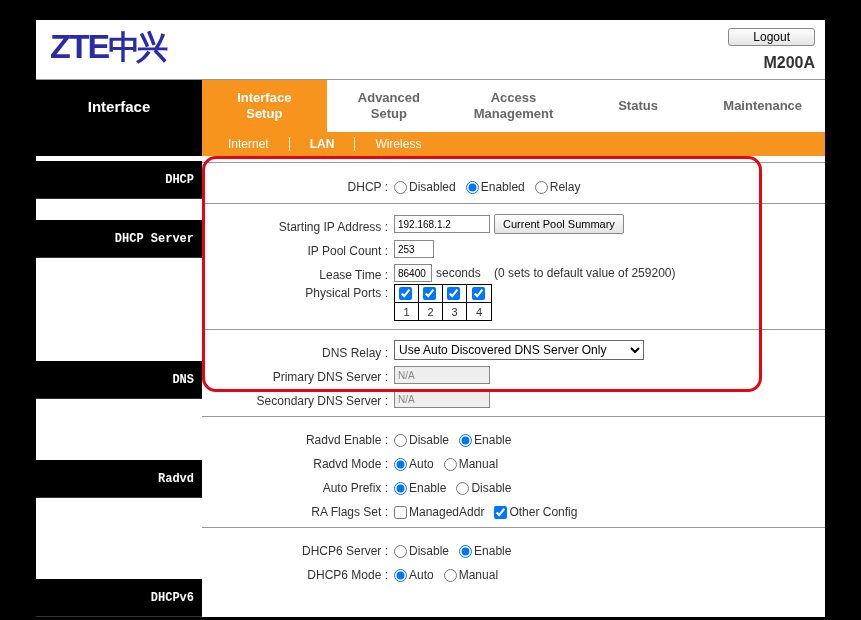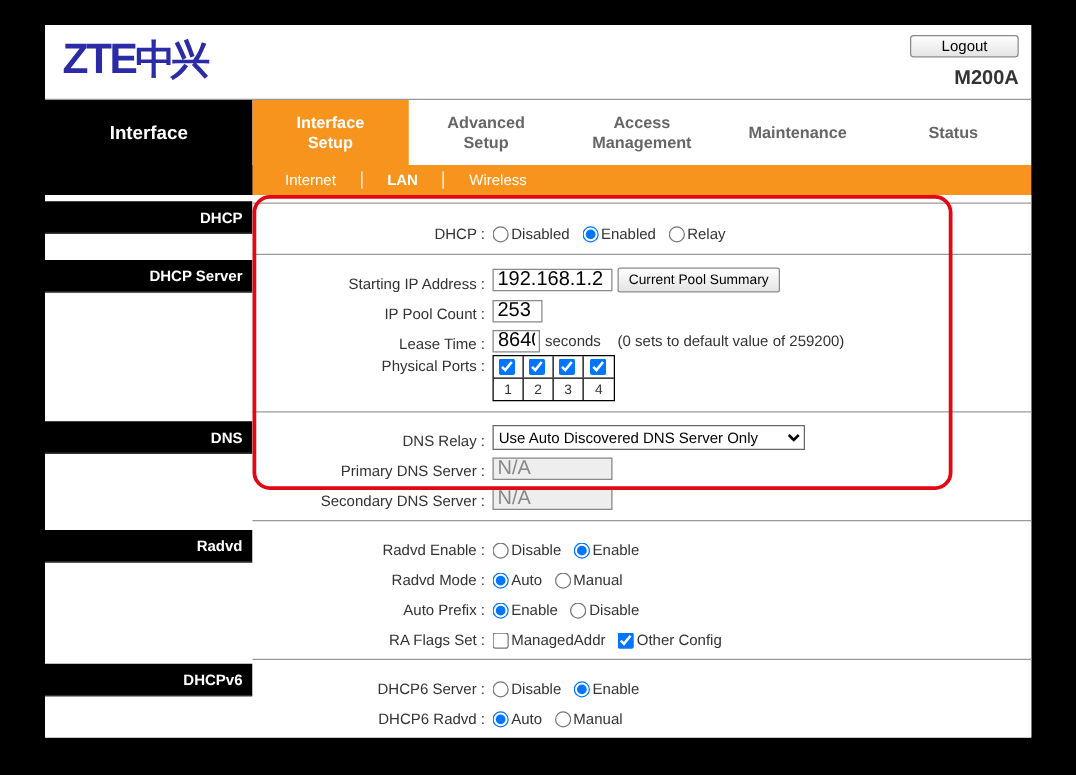--- a/index.html
+++ b/index.html
@@ -122,31 +122,32 @@
     display: flex;
     min-height: 420px;
     background: #fff;
     position: relative;
   }
   .side-col {
     width: 166px;
     background: #fff;
   }
   .section-label {
-    height: 26px;
+    height: 38px;
     background: #000;
     color: #fff;
     font-weight: bold;
     font-size: 12px;
     display: flex;
     align-items: center;
     justify-content: flex-end;
     padding-right: 8px;
     border-bottom: 1px solid #333;
     margin-top: -1px;
+    font-family: Liberation Mono, monospace;
   }
   .main-col {
     flex: 1;
     background: #fff;
     position: relative;
   }
   .hr-full {
     border: none;
     border-top: 1px solid #999;
     margin: 0;
@@ -168,21 +169,21 @@
     color: #333;
   }
   .ctrl {
     display: flex;
     align-items: center;
     gap: 4px;
     font-size: 12px;
   }
   .ctrl input[type="text"] {
     height: 18px;
-    font-size: 16px;
+    font-size: 10px;
     padding: 0 3px;
     border: 1px solid #888;
     background: #fff;
   }
   .ctrl input[type="text"].ro {
     background: #eee;
     color: #888;
   }
   .ctrl select {
     height: 20px;
@@ -244,22 +245,22 @@
 
   <div class="nav-row">
     <div class="side-head">Interface</div>
     <div class="tabs">
       <div class="tab active" style="white-space:pre-line">Interface
 Setup</div>
       <div class="tab" style="white-space:pre-line">Advanced
 Setup</div>
       <div class="tab" style="white-space:pre-line">Access
 Management</div>
+      <div class="tab">Status</div>
       <div class="tab">Maintenance</div>
-      <div class="tab">Status</div>
     </div>
   </div>
   <div class="subnav-row">
     <div class="subnav-gap"></div>
     <div class="subnav">
       <span style="width:6px"></span>
       <span class="subtab">Internet</span>
       <span class="subtab active">LAN</span>
       <span class="subtab">Wireless</span>
     </div>
@@ -400,21 +401,21 @@
       <hr class="hr-full">
       <div class="form-block">
         <div class="row">
           <div class="lbl">DHCP6 Server :</div>
           <div class="ctrl">
             <label class="radio-lbl"><input type="radio" name="d6s" style=""><span>Disable</span></label>
             <label class="radio-lbl"><input type="radio" name="d6s" checked="" style=""><span>Enable</span></label>
           </div>
         </div>
         <div class="row">
-          <div class="lbl">DHCP6 Radvd :</div>
+          <div class="lbl">DHCP6 Mode :</div>
           <div class="ctrl">
             <label class="radio-lbl"><input type="radio" name="d6m" checked="" style=""><span>Auto</span></label>
             <label class="radio-lbl"><input type="radio" name="d6m" style=""><span>Manual</span></label>
           </div>
         </div>
       </div>
     </div>
   </div>
 </div>
 </div>

